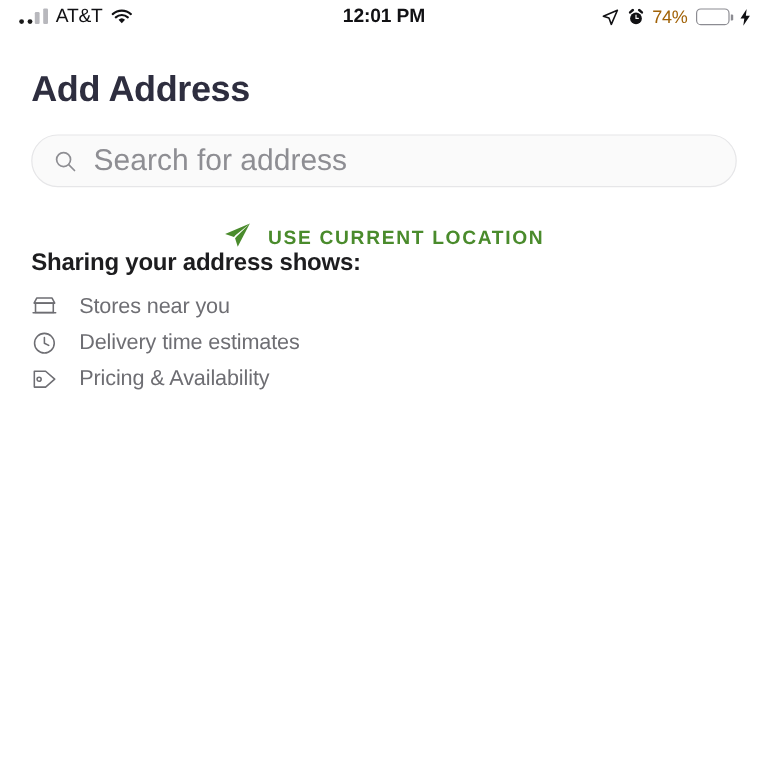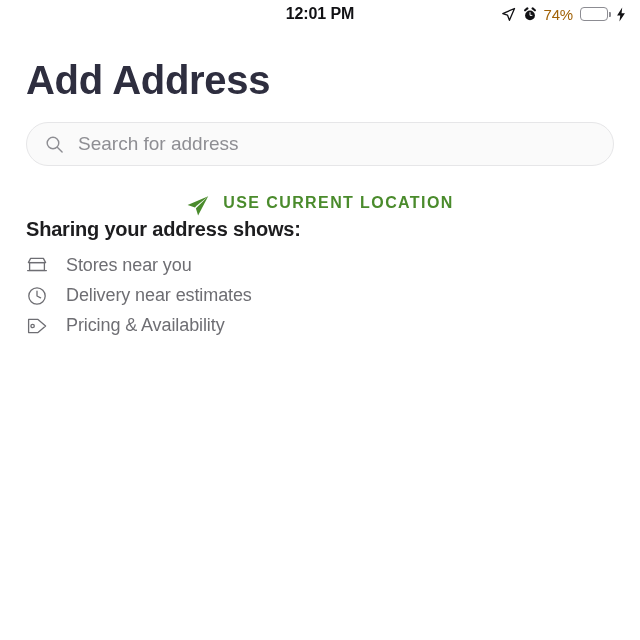--- a/index.html
+++ b/index.html
@@ -102,21 +102,21 @@
     background: #f5cf3d;
     border-radius: 2px;
   }
   .bolt-icon { width: 10px; height: 15px; display: block; margin-left: 1px; }
 
   
   .page {
     padding: 0 26px;
   }
   .page-title {
-    font-size: 40px;
+    font-size: 30px;
     font-weight: bold;
     color: #2e2e3f;
     letter-spacing: -0.3px;
     margin: 32px 0 0 0;
     line-height: 1;
   }
 
   
   .search-wrap {
     margin-top: 22px;
@@ -128,37 +128,37 @@
     align-items: center;
     padding: 0 18px;
     box-sizing: border-box;
   }
   .search-icon { width: 19px; height: 19px; display: block; flex: none; }
   .search-input {
     border: none;
     outline: none;
     background: transparent;
     font-family: "Liberation Sans", sans-serif;
-    font-size: 19px;
+    font-size: 25px;
     color: #3a3a3c;
     margin-left: 14px;
     flex: 1;
     height: 100%;
     padding: 0;
   }
   .search-input::placeholder {
     color: #8e8e93;
     opacity: 1;
   }
 
   
   .use-location {
     margin-top: 28px;
     display: flex;
-    align-items: flex-start;
+    align-items: flex-end;
     justify-content: center;
     gap: 13px;
     cursor: pointer;
   }
   .plane-icon { width: 24px; height: 24px; display: block; }
   .use-location-label {
     font-size: 16px;
     font-weight: bold;
     color: #4a8b2c;
     letter-spacing: 1.4px;
@@ -193,20 +193,36 @@
   .benefit-label {
     font-size: 18px;
     color: #6e6e73;
     letter-spacing: -0.1px;
   }
 </style>
 </head>
 <body>
 
 <div class="status-bar">
+  <div class="status-left">
+    <span class="signal-bars">
+      <i class="b1"></i>
+        <i class="b2"></i>
+        <i class="b3"></i>
+        <i class="b4"></i>
+    </span>
+    <span class="carrier">AT&amp;T</span>
+    <span>
+      <svg class="wifi-icon" viewBox="0 0 20 15">
+        <path d="M10 13.3 L7.1 10.2 A4.2 4.2 0 0 1 12.9 10.2 Z" fill="#111114"></path>
+        <path d="M4.6 8.0 A8 8 0 0 1 15.4 8.0" stroke="#111114" stroke-width="1.9" fill="none" stroke-linecap="round"></path>
+        <path d="M1.9 5.1 A12 12 0 0 1 18.1 5.1" stroke="#111114" stroke-width="1.9" fill="none" stroke-linecap="round"></path>
+      </svg>
+    </span>
+  </div>
 
   <div class="status-center">12:01 PM</div>
 
   <div class="status-right">
     <span>
       <svg class="loc-arrow-small" viewBox="0 0 16 16">
         <path d="M14.4 1.6 L1.9 7.0 L6.9 8.6 L9.0 14.2 Z" fill="none" stroke="#111114" stroke-width="1.4" stroke-linejoin="round"></path>
       </svg>
     </span>
     <span>
@@ -267,21 +283,21 @@
       <span class="benefit-label">Stores near you</span>
     </div>
 
     <div class="benefit-row">
       <span class="benefit-icon">
         <svg width="22" height="22" viewBox="0 0 22 22">
           <circle cx="11" cy="11" r="8.2" fill="none" stroke="#6e6e73" stroke-width="1.3"></circle>
           <path d="M11 6.2 L11 11 L14.6 12.8" fill="none" stroke="#6e6e73" stroke-width="1.3" stroke-linecap="round" stroke-linejoin="round"></path>
         </svg>
       </span>
-      <span class="benefit-label">Delivery near estimates</span>
+      <span class="benefit-label">Delivery time estimates</span>
     </div>
 
     <div class="benefit-row">
       <span class="benefit-icon">
         <svg width="22" height="22" viewBox="0 0 22 22">
           <path d="M2.6 4.4 L12.0 4.4 L19.6 11.0 L12.0 17.6 L2.6 17.6 Z" fill="none" stroke="#6e6e73" stroke-width="1.3" stroke-linejoin="round"></path>
           <circle cx="6.6" cy="11.0" r="1.7" fill="none" stroke="#6e6e73" stroke-width="1.3"></circle>
         </svg>
       </span>
       <span class="benefit-label">Pricing &amp; Availability</span>

